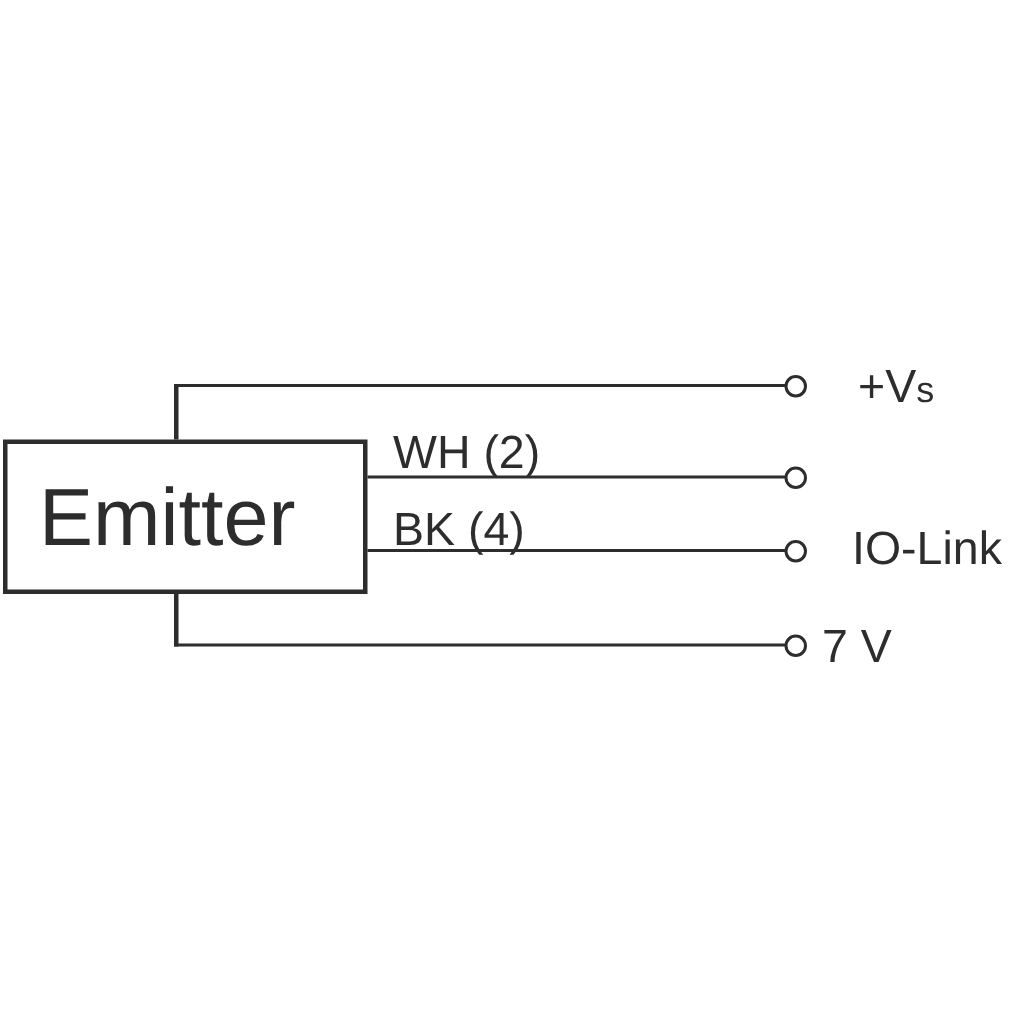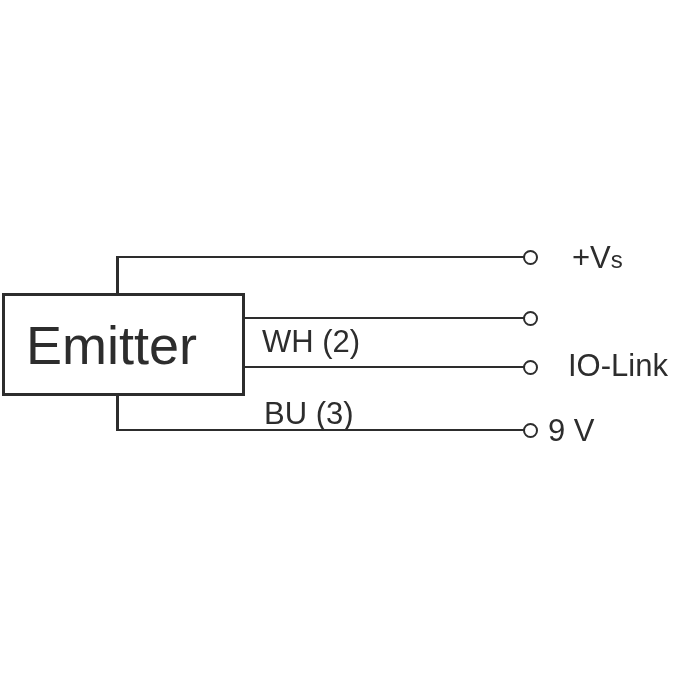--- a/index.html
+++ b/index.html
@@ -63,26 +63,26 @@
   <div class="device-box">
     <span class="device-label">Emitter</span>
   </div>
 
   <div class="wire-v" style="left:116px;top:256px;height:39px;"></div>
   <div class="wire-h" style="left:116px;top:255.5px;width:408px;"></div>
   <div class="terminal" style="left:523px;top:249.5px;"></div>
   <span class="lbl" style="left:572px;top:242px;"><span>+V</span><span class="small">s</span></span>
 
   <div class="wire-h" style="left:243px;top:316.5px;width:281px;"></div>
-  <span class="lbl" style="left:262px;top:286px;margin-top:40px;">WH (2)</span>
+  <span class="lbl" style="left:262px;top:286px;">WH (2)</span>
   <div class="terminal" style="left:523px;top:310.5px;"></div>
 
   <div class="wire-h" style="left:243px;top:365.5px;width:281px;"></div>
+  <span class="lbl" style="left:262px;top:337px;">BK (4)</span>
   <div class="terminal" style="left:523px;top:359.5px;"></div>
   <span class="lbl" style="left:568px;top:350px;"><span>IO-Link</span><span class="small"></span></span>
 
   <div class="wire-v" style="left:116px;top:388px;height:43px;"></div>
   <div class="wire-h" style="left:116px;top:428.5px;width:408px;"></div>
-  <span class="lbl" style="left:264px;top:398px;">BU (3)</span>
   <div class="terminal" style="left:523px;top:422.5px;"></div>
-  <span class="lbl" style="left:548px;top:415px;"><span>9 V</span><span class="small"></span></span>
+  <span class="lbl" style="left:548px;top:415px;"><span>7 V</span><span class="small"></span></span>
 
 </div>
 
 </body></html>

